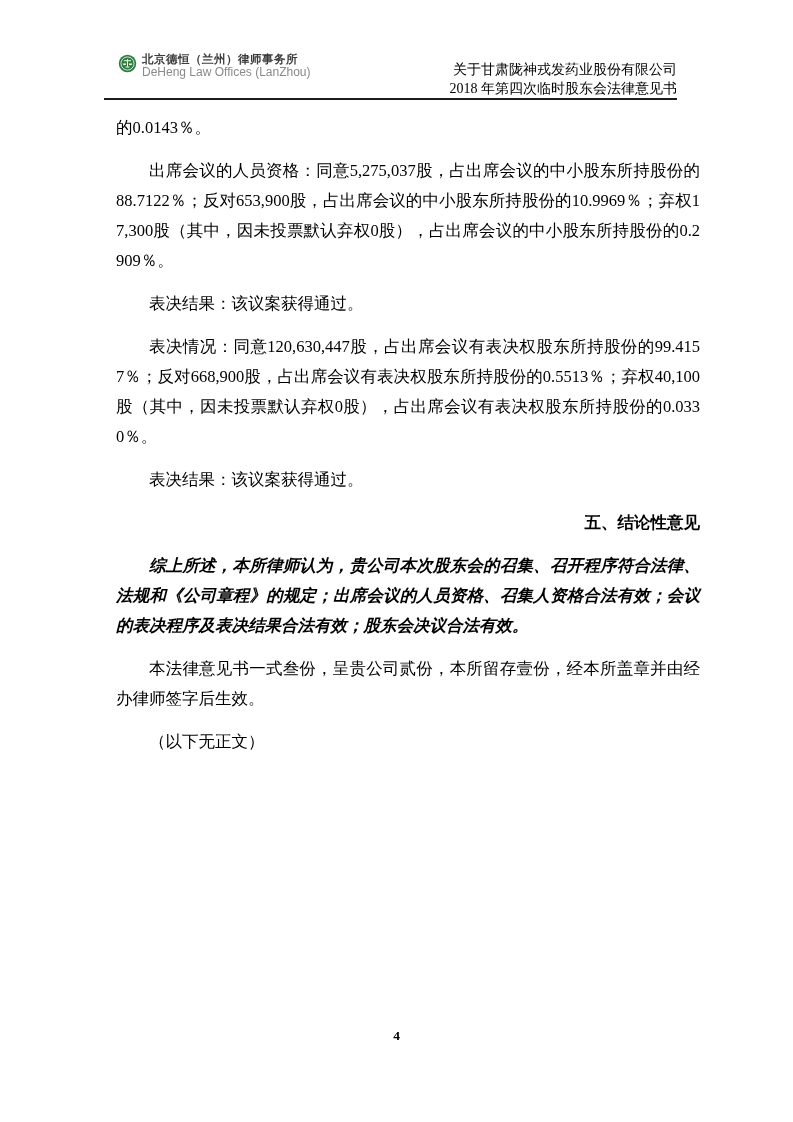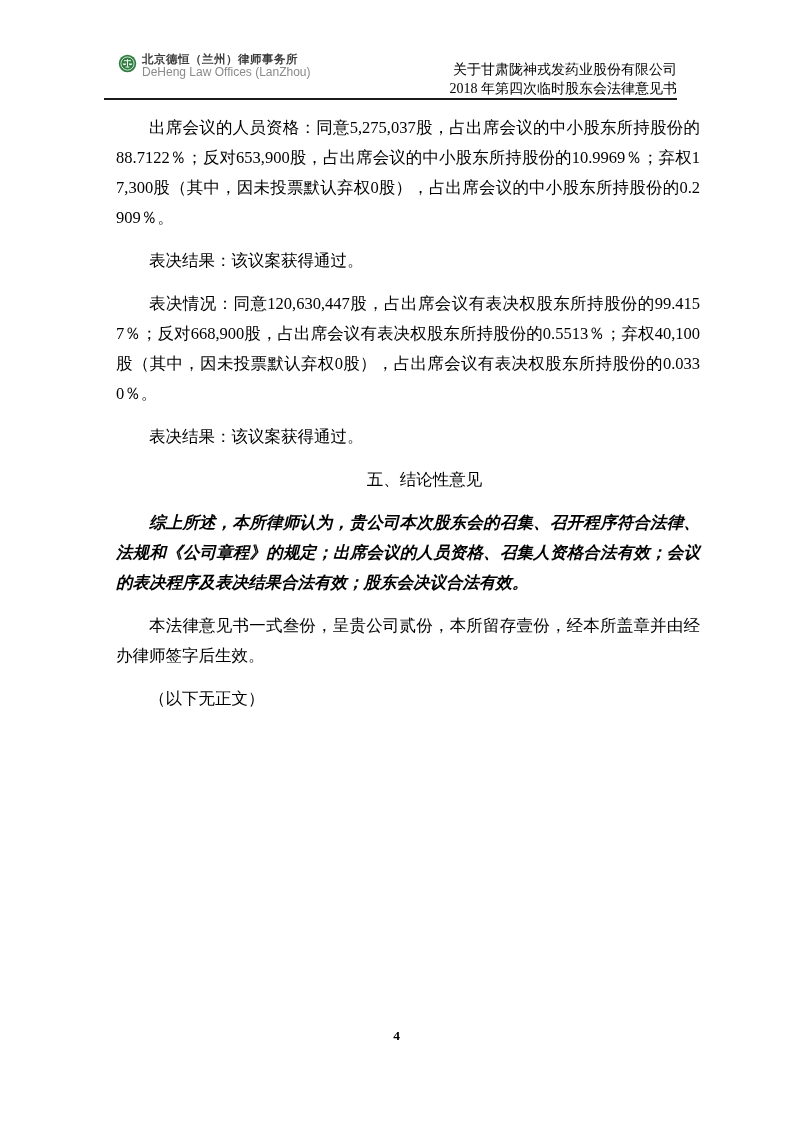--- a/index.html
+++ b/index.html
@@ -62,21 +62,21 @@
   }
   .para {
     margin: 0 0 13px 0;
     font-size: 16.5px;
     line-height: 30px;
     text-align: justify;
     text-indent: 2em;
     word-break: break-all;
   }
   .para.continuation { text-indent: 0; }
-  .para.heading { font-weight: 400; text-align: center; }
+  .para.heading { font-weight: 700; text-align: right; }
   .para.bold { font-weight: 700; font-style: italic; }
   
   .page-number {
     position: absolute;
     top: 1028px;
     left: 0;
     width: 100%;
     text-align: center;
     font-size: 13.5px;
     font-weight: 700;
@@ -108,20 +108,21 @@
   </div>
 
   <div class="header-right">
     <div>关于甘肃陇神戎发药业股份有限公司</div>
     <div>2018 年第四次临时股东会法律意见书</div>
   </div>
 
   <div class="header-rule"></div>
 
   <div class="doc-body">
+      <p class="para continuation">的0.0143％。</p>
       <p class="para normal">出席会议的人员资格：同意5,275,037股，占出席会议的中小股东所持股份的88.7122％；反对653,900股，占出席会议的中小股东所持股份的10.9969％；弃权17,300股（其中，因未投票默认弃权0股），占出席会议的中小股东所持股份的0.2909％。</p>
       <p class="para normal">表决结果：该议案获得通过。</p>
       <p class="para normal">表决情况：同意120,630,447股，占出席会议有表决权股东所持股份的99.4157％；反对668,900股，占出席会议有表决权股东所持股份的0.5513％；弃权40,100股（其中，因未投票默认弃权0股），占出席会议有表决权股东所持股份的0.0330％。</p>
       <p class="para normal">表决结果：该议案获得通过。</p>
       <p class="para heading">五、结论性意见</p>
       <p class="para bold">综上所述，本所律师认为，贵公司本次股东会的召集、召开程序符合法律、法规和《公司章程》的规定；出席会议的人员资格、召集人资格合法有效；会议的表决程序及表决结果合法有效；股东会决议合法有效。</p>
       <p class="para normal">本法律意见书一式叁份，呈贵公司贰份，本所留存壹份，经本所盖章并由经办律师签字后生效。</p>
       <p class="para normal">（以下无正文）</p>
     </div>
 

